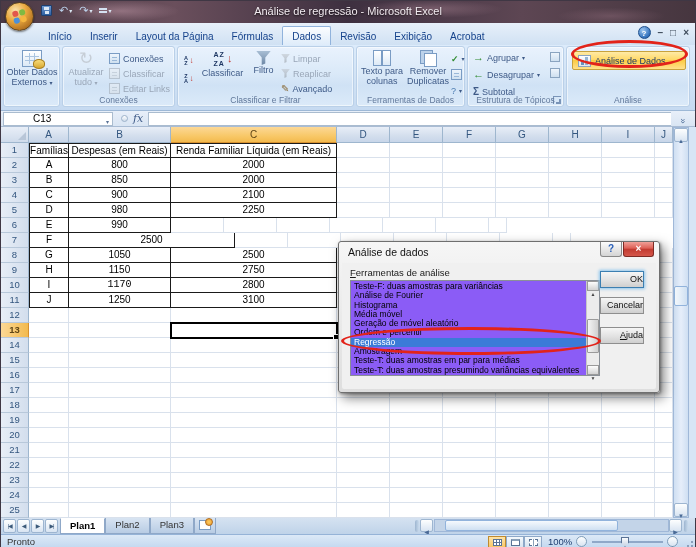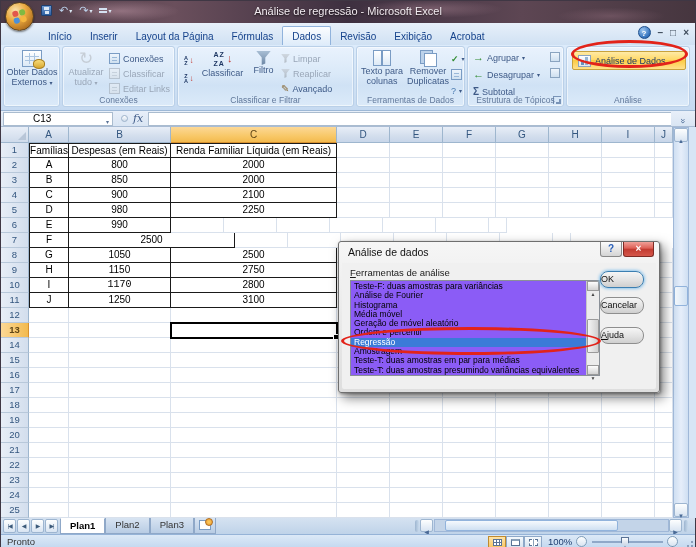--- a/index.html
+++ b/index.html
@@ -171,21 +171,21 @@
   .u-first::first-letter { text-decoration:underline; }
   .dlg-list { position:absolute; left:8px; top:17px; width:250px; height:96px; background:#8b5cf6; border:1px solid #8a9097; }
   .dlg-items { position:absolute; left:0; top:1px; right:13px; }
   .ditem { height:9.3px; line-height:9.5px; font-size:8.5px; padding-left:3px; white-space:nowrap; overflow:hidden; color:#000; }
   .ditem.sel { background:#3b7bd8; color:#fff; }
   .dlg-scroll { position:absolute; right:0; top:0; bottom:0; width:13px; background:#ececec; border-left:1px solid #c8c8c8; }
   .ds-btn { position:absolute; left:0; right:0; height:10px; background:linear-gradient(#fdfdfd,#d2d2d2); border:1px solid #9a9a9a; text-align:center; }
   .ds-btn span { font-size:5px; color:#444; line-height:8px; }
   .ds-btn.up { top:0; } .ds-btn.down { bottom:0; }
   .ds-thumb { position:absolute; left:0; right:0; top:38px; height:34px; background:linear-gradient(90deg,#f4f4f4,#d0d0d0); border:1px solid #9a9a9a; border-radius:1px; }
-  .dlg-btn { position:absolute; left:258px; width:44px; height:17px; background:linear-gradient(#f6f6f6,#e0e0e0 60%,#cfcfcf); border:1px solid #8e8e8e; border-radius:8px; font-size:9px; text-align:left; line-height:15px; color:#111; }
+  .dlg-btn { position:absolute; left:258px; width:44px; height:17px; background:linear-gradient(#f6f6f6,#e0e0e0 60%,#cfcfcf); border:1px solid #8e8e8e; border-radius:0; font-size:9px; text-align:right; line-height:15px; color:#111; }
   .dlg-btn.ok { top:8px; border-color:#3c7fb1; box-shadow:0 0 3px 1px #8cc4ec; }
   .dlg-btn.cancel { top:34px; }
   .dlg-btn.help { top:64px; }
 
   
   .oval { position:absolute; border:3px solid #e2231a; border-radius:50%; z-index:30; pointer-events:none; }
   #oval-ribbon { left:570px; top:39px; width:117px; height:28px; }
   #oval-list { left:340px; top:326px; width:260px; height:28px; }
 </style>
 </head>

